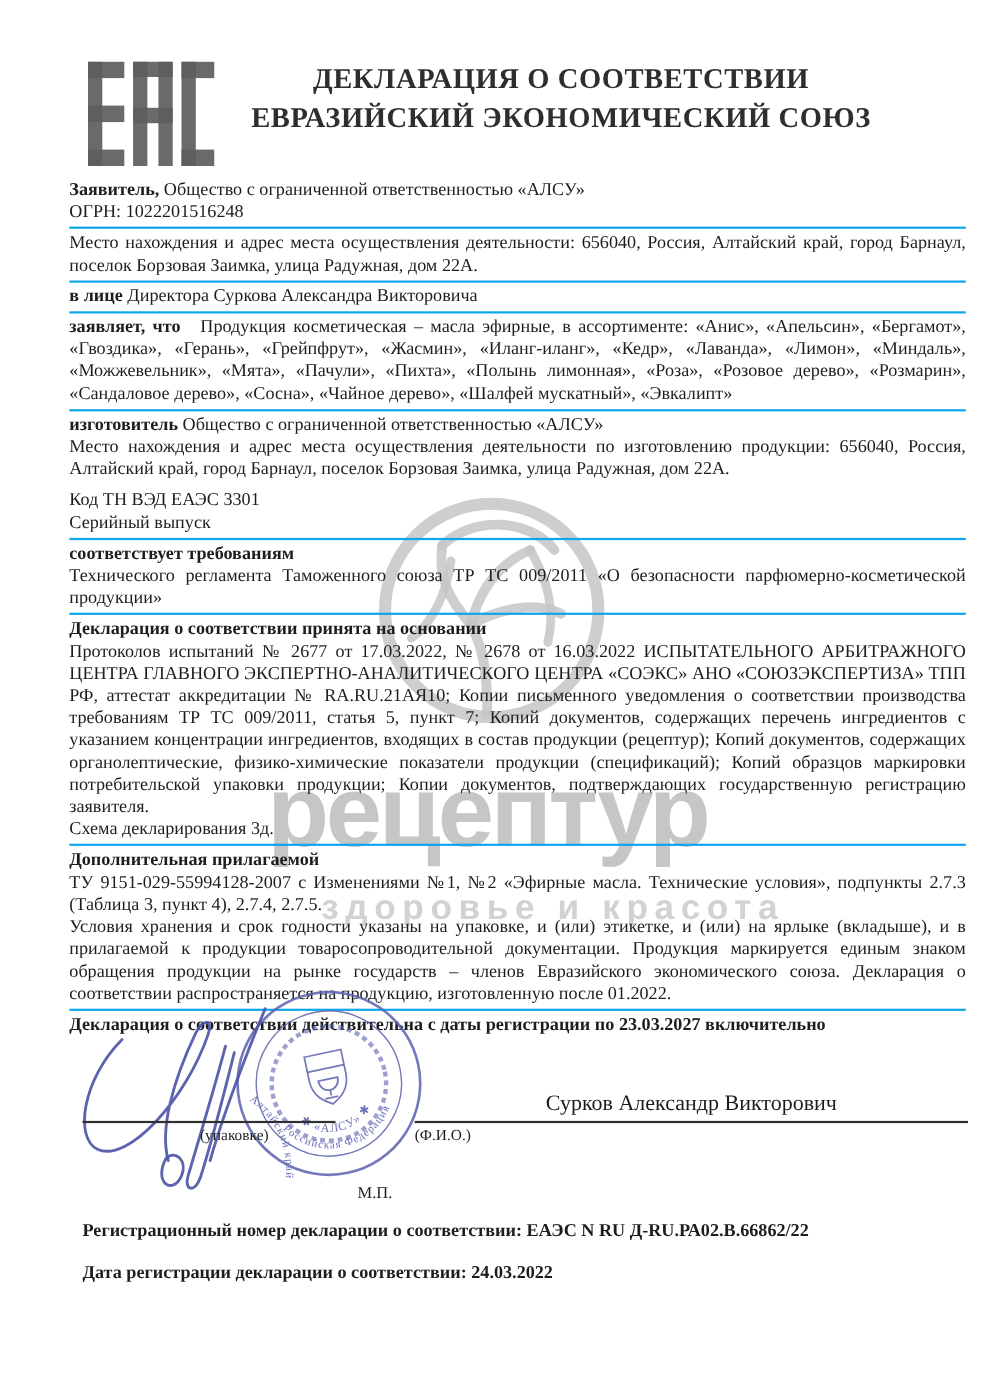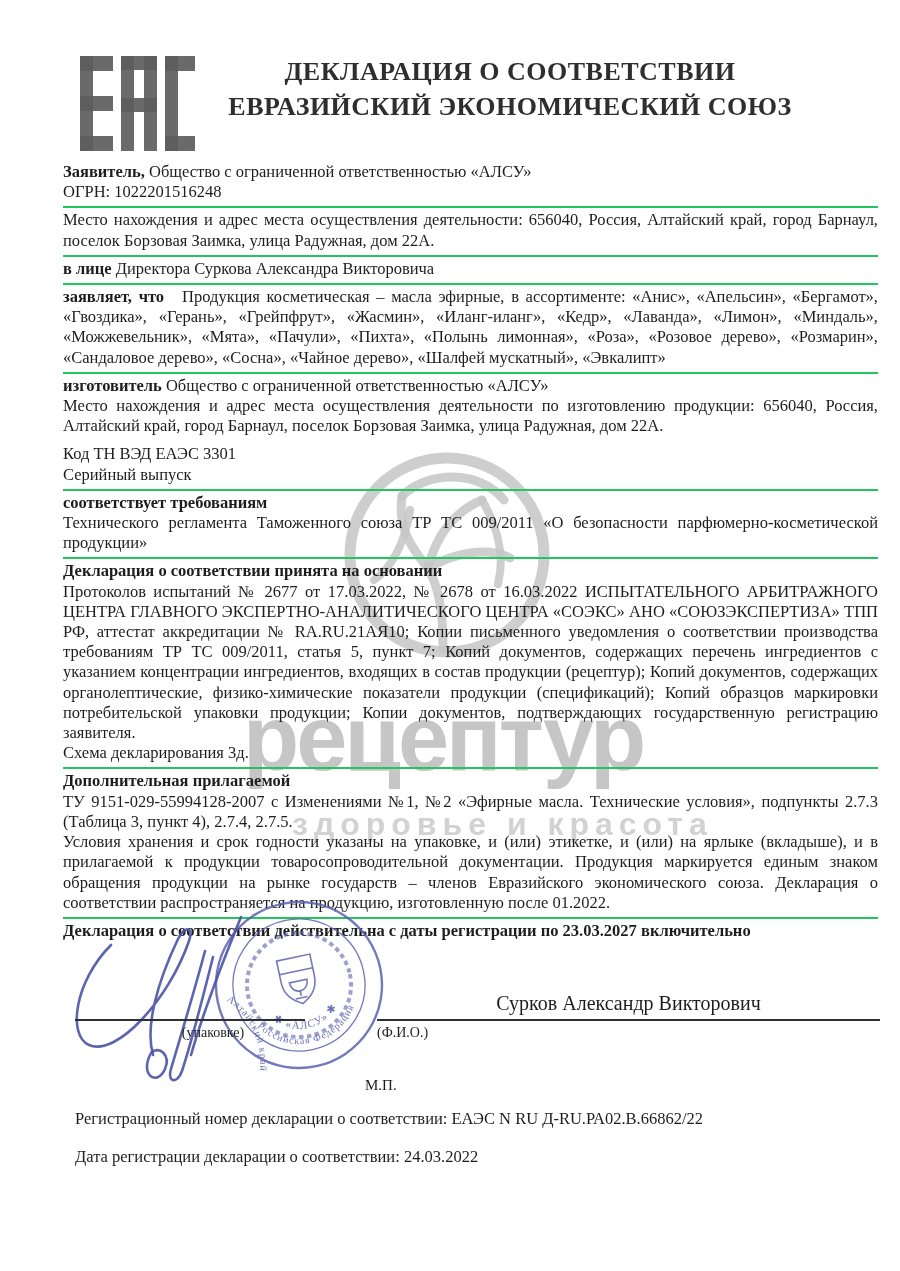--- a/index.html
+++ b/index.html
@@ -12,39 +12,39 @@
   .wm{position:absolute;z-index:0;color:#c9c9c9;font-family:"Liberation Sans",sans-serif;}
   .wm-logo{left:340px;top:448px;}
   .wm-brand{left:243px;top:686px;font-size:92px;font-weight:bold;letter-spacing:-3px;color:#c6c6c6;}
   .wm-tagline{left:292px;top:778px;font-size:32px;font-weight:bold;letter-spacing:6px;color:#d2d2d2;margin-top:28px;}
   
   .eac{position:absolute;left:80px;top:56px;z-index:1;}
   .titles{position:absolute;left:150px;right:30px;top:54px;text-align:center;z-index:1;}
   .title-line{font-weight:bold;font-size:26px;letter-spacing:.5px;color:#2e2e2e;line-height:35px;}
   
   .doc-body{position:relative;z-index:1;margin:160px 22px 0 63px;font-size:16.5px;line-height:20.2px;}
-  .sec{padding:2px 0 4px;border-bottom:2px solid #22c55e;}
+  .sec{padding:2px 0 4px;border-bottom:2px solid #0ea5e9;}
   .sec.nob{border-bottom:none;}
   .jp{text-align:justify;margin:0;}
   .b{font-weight:bold;}
   .lblgap{padding-right:18px;}
   .gap{margin-top:8px;}
   
   .sig-area{position:relative;height:150px;z-index:2;}
   .sig-svg{position:absolute;left:10px;top:-42px;}
   .stamp-svg{position:absolute;left:148px;top:-48px;}
   .sig-line{position:absolute;left:12px;top:74px;width:230px;border-top:2px solid #2f2f2f;}
   .sig-caption{position:absolute;left:90px;top:78px;width:120px;text-align:center;font-size:14px;}
   .fio-name{position:absolute;left:314px;top:48px;width:503px;text-align:center;font-size:20px;}
   .fio-line{position:absolute;left:314px;top:74px;width:503px;border-top:2px solid #2f2f2f;}
   .fio-caption{position:absolute;left:314px;top:78px;width:503px;font-size:14px;}
-  .mp{position:absolute;left:262px;top:130px;font-size:15px;margin-left:40px;}
+  .mp{position:absolute;left:262px;top:130px;font-size:15px;}
   
   .footer{position:relative;z-index:1;margin:14px 22px 0 75px;font-size:16.5px;}
-  .footer p{margin:0 0 18px 0;font-weight:normal;}
+  .footer p{margin:0 0 18px 0;font-weight:bold;}
   svg text{font-family:"Liberation Serif",serif;}
 </style>
 </head>
 <body>
 
 <div class="page">
 
   <svg class="wm wm-logo" width="215" height="215" viewBox="0 0 215 215">
     <g fill="none" stroke="#c6c6c6" stroke-opacity="0.85" stroke-linecap="round">
       <circle cx="107" cy="107" r="97" stroke-width="11"></circle>

